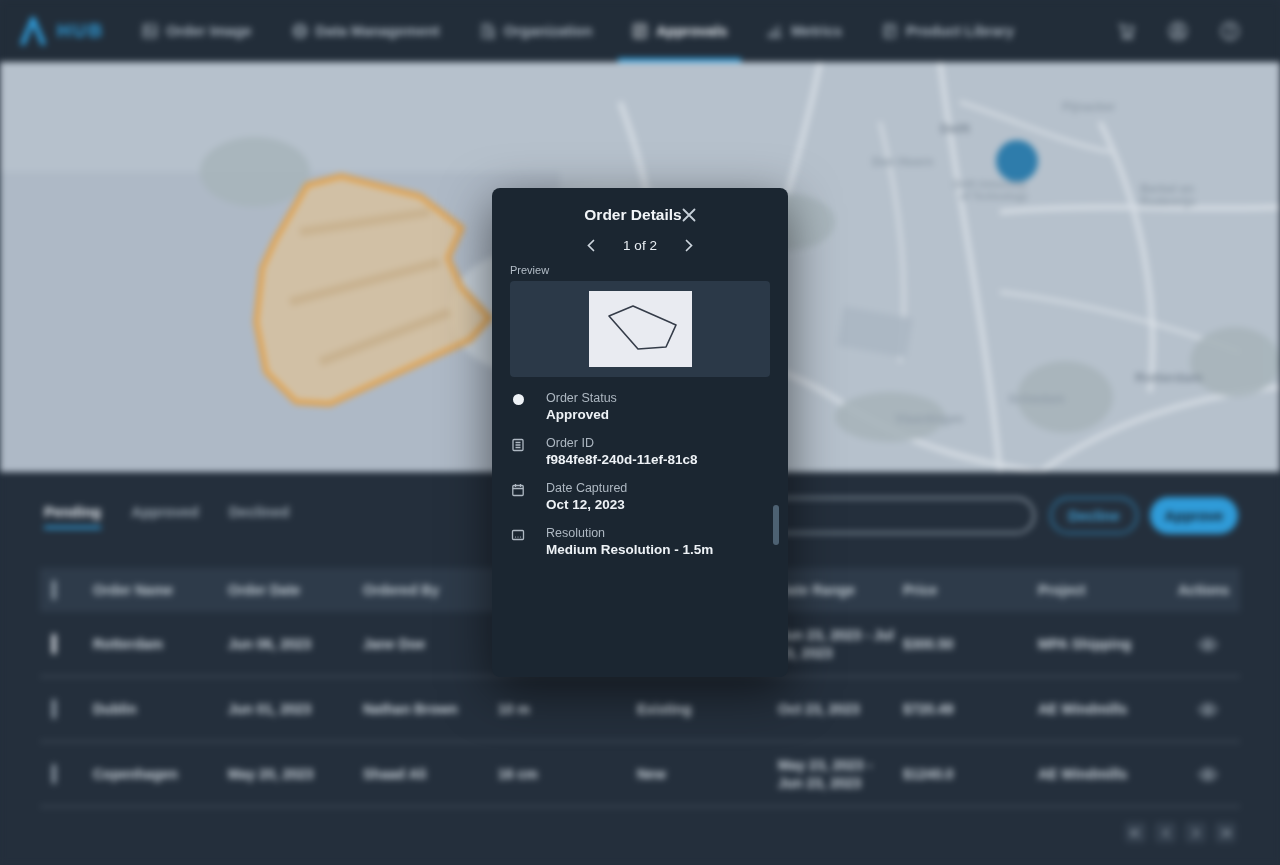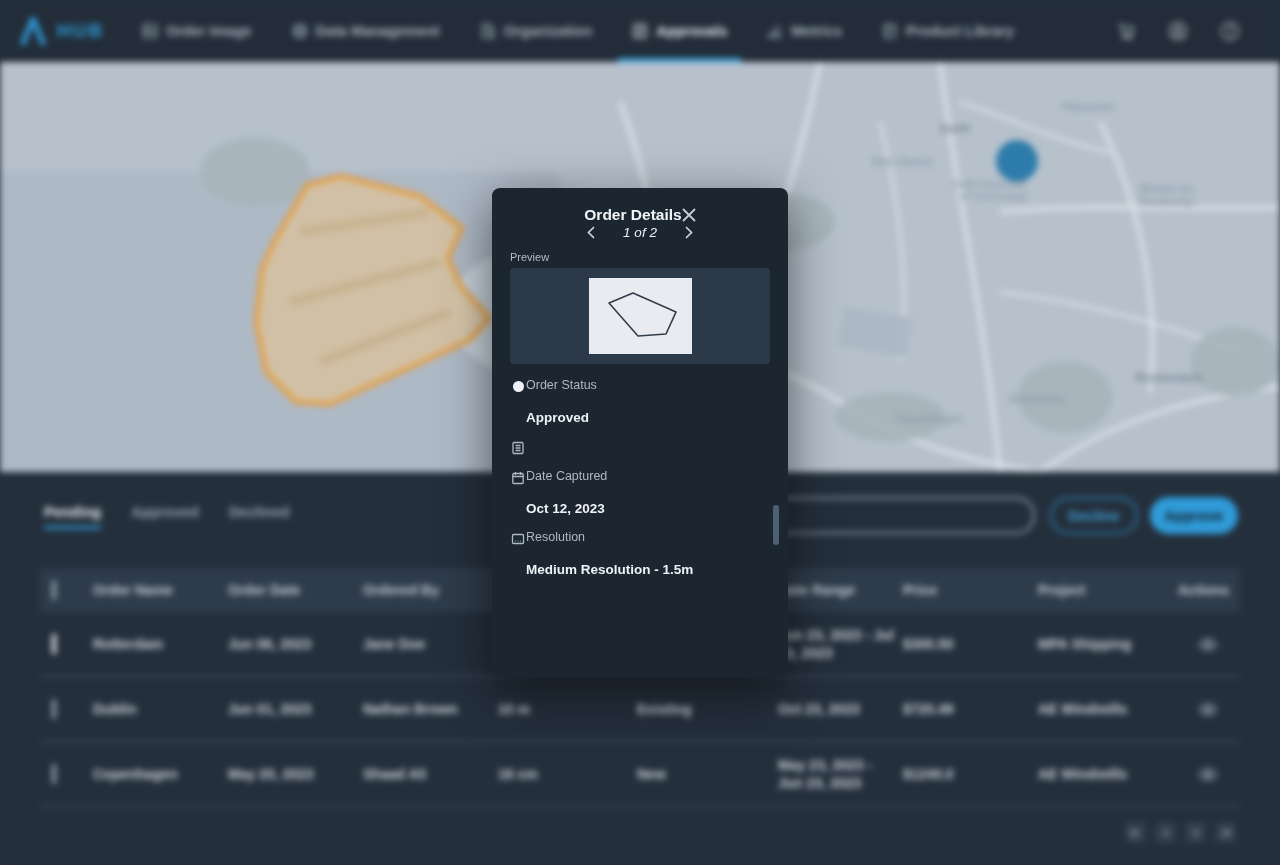--- a/index.html
+++ b/index.html
@@ -61,32 +61,32 @@
   .pagination { position:absolute; right:44px; top:350px; display:flex; gap:9px; }
   .page-btn { width:21px; height:21px; background:#323e4c; border-radius:4px; display:flex;
               align-items:center; justify-content:center; cursor:pointer; }
 
   
   .modal { position:absolute; left:492px; top:188px; width:296px; height:489px; background:#1b2631;
            border-radius:8px; z-index:10; box-shadow:0 14px 50px rgba(0,0,0,.55); padding:18px; color:#fff; }
   .modal-header { display:flex; align-items:center; justify-content:center; }
   .modal-title { font-size:15.5px; font-weight:bold; color:#f2f5f8; }
   .modal-close { cursor:pointer; display:flex; }
-  .pager { margin-top:1px; display:flex; align-items:center; justify-content:center; gap:28px;font-style:italic; }
+  .pager { margin-top:14px; display:flex; align-items:center; justify-content:center; gap:28px; }
   .pager-text { font-size:13.5px; color:#e9eef3; }
   .pager-chevron { cursor:pointer; display:flex; }
   .preview-label { margin-top:11px; font-size:11px; color:#b4bec8; }
   .preview-panel { margin-top:5px; height:96px; background:#2b3948; border-radius:4px;
                    display:flex; align-items:center; justify-content:center; }
   .preview-thumb { width:103px; height:76px; background:#e9ebf1; display:flex; align-items:center; justify-content:center; }
   .fields { margin-top:7px; }
-  .field { display:flex; gap:0; padding:7px 0; }
+  .field { display:flex; gap:20px; padding:7px 0; }
   .field-icon { width:16px; display:flex; justify-content:center; margin-top:2px; flex:0 0 16px; }
   .field-label { font-size:12.5px; color:#aeb8c2; }
-  .field-value { font-size:13.5px; font-weight:bold; color:#eef2f6; margin-top:18px; }
+  .field-value { font-size:13.5px; font-weight:bold; color:#eef2f6; margin-top:2px; }
   .modal-scrollbar { position:absolute; right:9px; top:317px; width:6px; height:40px;
                      background:#4d6172; border-radius:3px; cursor:pointer; }
 </style>
 </head>
 <body>
 
 <div class="screen">
 
   <div class="bg-wrap">
     <div class="bg-inner">
@@ -378,20 +378,24 @@
           <div class="field-value">Approved</div>
         </span>
       </div>
       <div class="field">
         <span class="field-icon">
           <svg width="14" height="14" viewBox="0 0 14 14" fill="none" stroke="#aeb8c2" stroke-width="1.3">
               <rect x="2" y="1.5" width="10" height="11" rx="1"></rect>
               <path d="M4.5 4.5 h5 M4.5 7 h5 M4.5 9.5 h5"></path>
             </svg>
         </span>
+        <span>
+          <div class="field-label">Order ID</div>
+          <div class="field-value">f984fe8f-240d-11ef-81c8</div>
+        </span>
       </div>
       <div class="field">
         <span class="field-icon">
           <svg width="14" height="14" viewBox="0 0 14 14" fill="none" stroke="#aeb8c2" stroke-width="1.3">
               <rect x="1.8" y="2.5" width="10.4" height="10" rx="1"></rect>
               <path d="M1.8 5.5 h10.4 M4.5 1 v3 M9.5 1 v3"></path>
             </svg>
         </span>
         <span>
           <div class="field-label">Date Captured</div>

